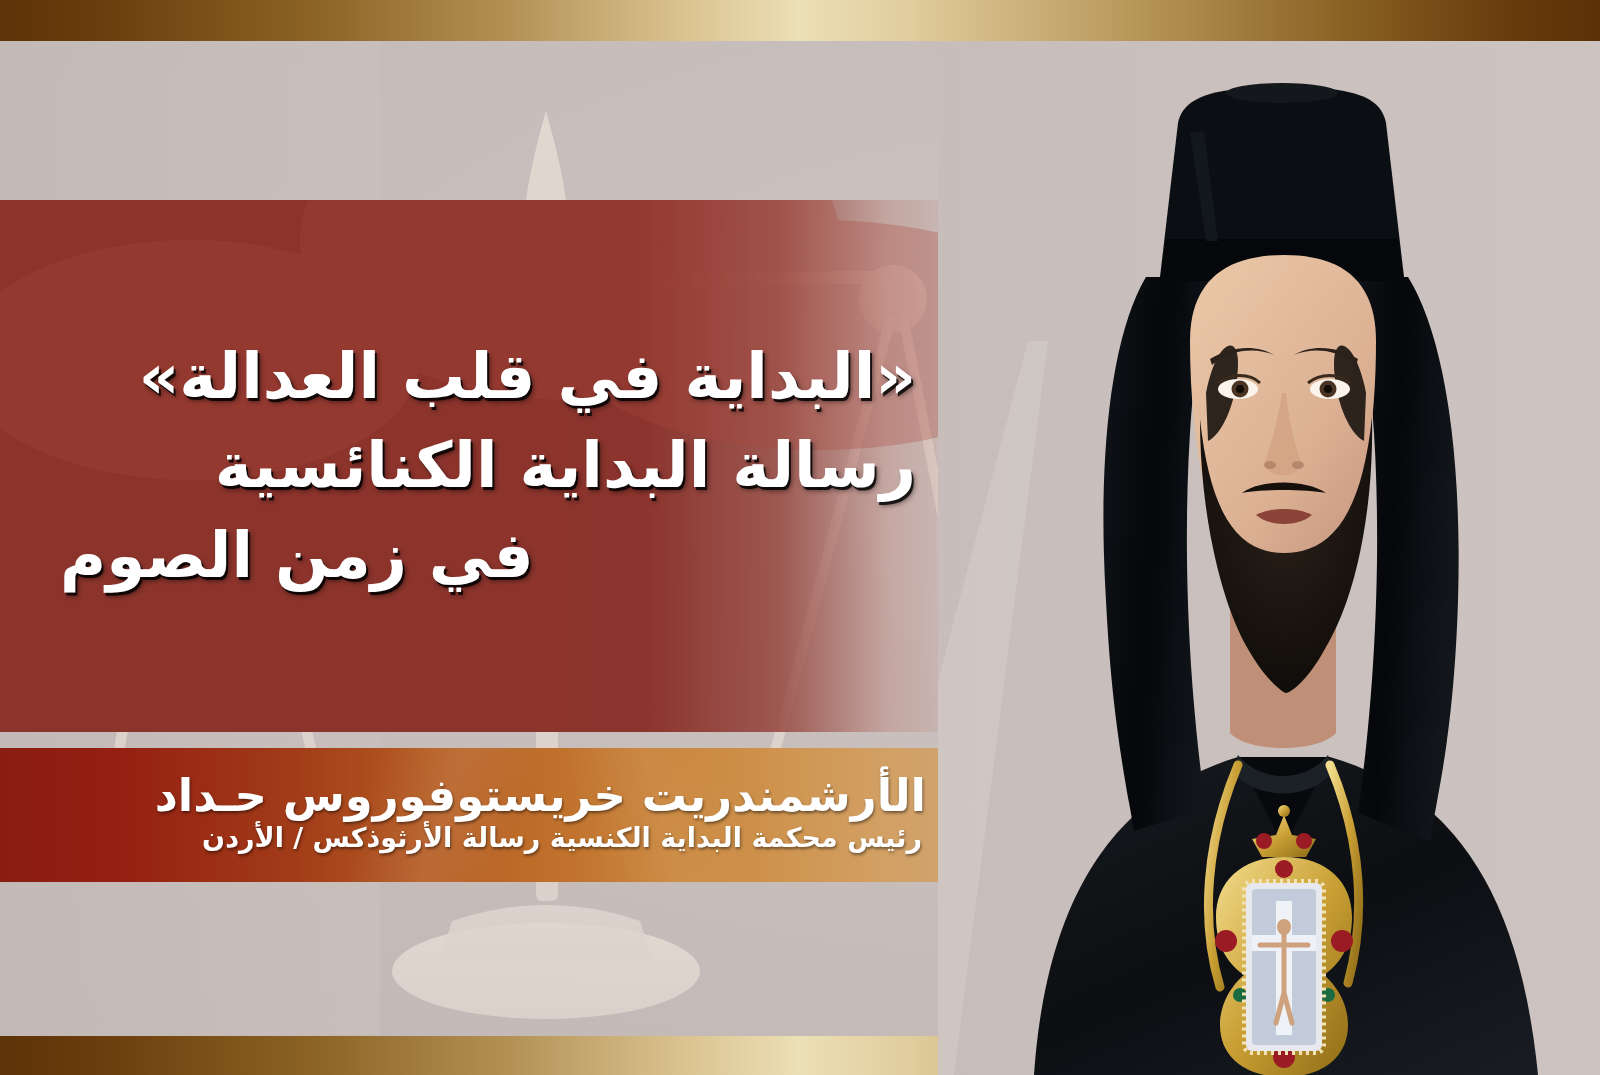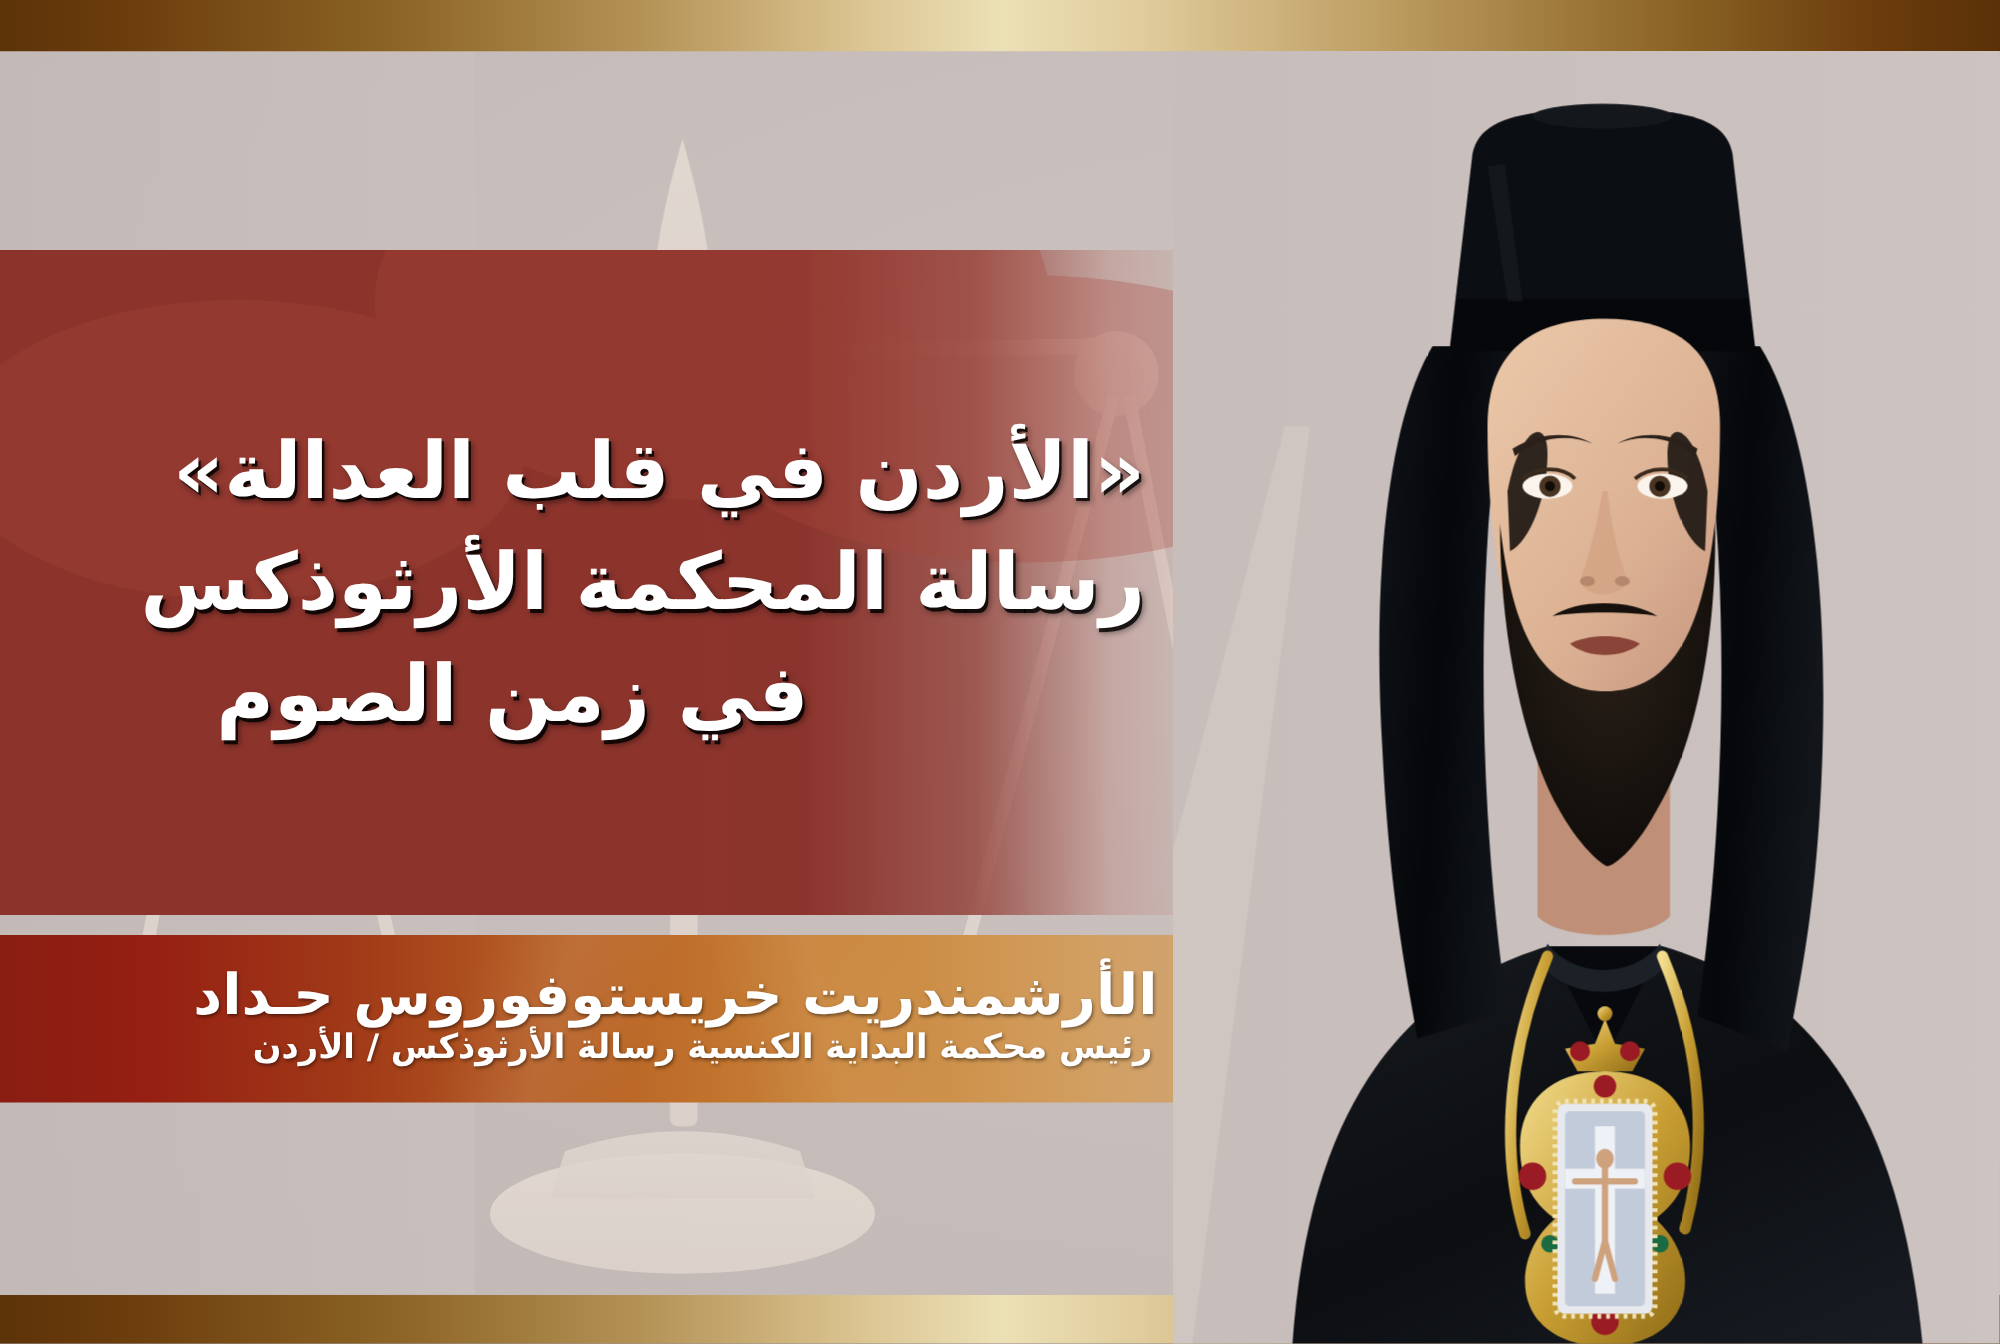--- a/index.html
+++ b/index.html
@@ -74,21 +74,21 @@
     text-align:center;
     direction:rtl;
     letter-spacing:0px;
     text-shadow:
        2px 3px 0px rgba(0,0,0,.80),
        3px 4px 5px rgba(0,0,0,.45);
     white-space:nowrap;
   }
   .tline.l1{text-align:right;padding-right:4px;}
   .tline.l2{text-align:right;padding-right:4px;}
-  .tline.l3{text-align:center;padding-right:160px;}
+  .tline.l3{text-align:left;padding-right:160px;}
 
   
   #namebanner{
     position:absolute;left:0;top:748px;width:962px;height:134px;
     background:linear-gradient(90deg,
        #8a1d12 0%, #951f12 12%, #a13b18 30%,
        #b55c22 45%, #c0712c 58%, #c9853a 70%,
        #cf9551 82%, #d2a064 92%, #cfa370 100%);
     z-index:5;
     overflow:hidden;
@@ -164,22 +164,22 @@
 
   <div id="redpanel">
     <div class="ornament">
       <div class="blob" style="left:300px;top:-120px;width:540px;height:320px;"></div>
       <div class="blob" style="left:-40px;top:40px;width:460px;height:240px;"></div>
       <div class="blob" style="left:560px;top:20px;width:520px;height:230px;"></div>
     </div>
   </div>
 
   <div id="titlewrap">
-    <div class="tline l1">«الأردن في قلب العدالة»</div>
-    <div class="tline l2">رسالة المحكمة الأرثوذكس</div>
+    <div class="tline l1">«البداية في قلب العدالة»</div>
+    <div class="tline l2">رسالة البداية الكنائسية</div>
     <div class="tline l3">في زمن الصوم</div>
   </div>
 
   <div id="namebanner">
     <div class="sheen"></div>
     <div id="nametext">
       <div class="nline big">الأرشمندريت خريستوفوروس حـداد</div>
       <div class="nline small">رئيس محكمة البداية الكنسية رسالة الأرثوذكس / الأردن</div>
     </div>
   </div>

